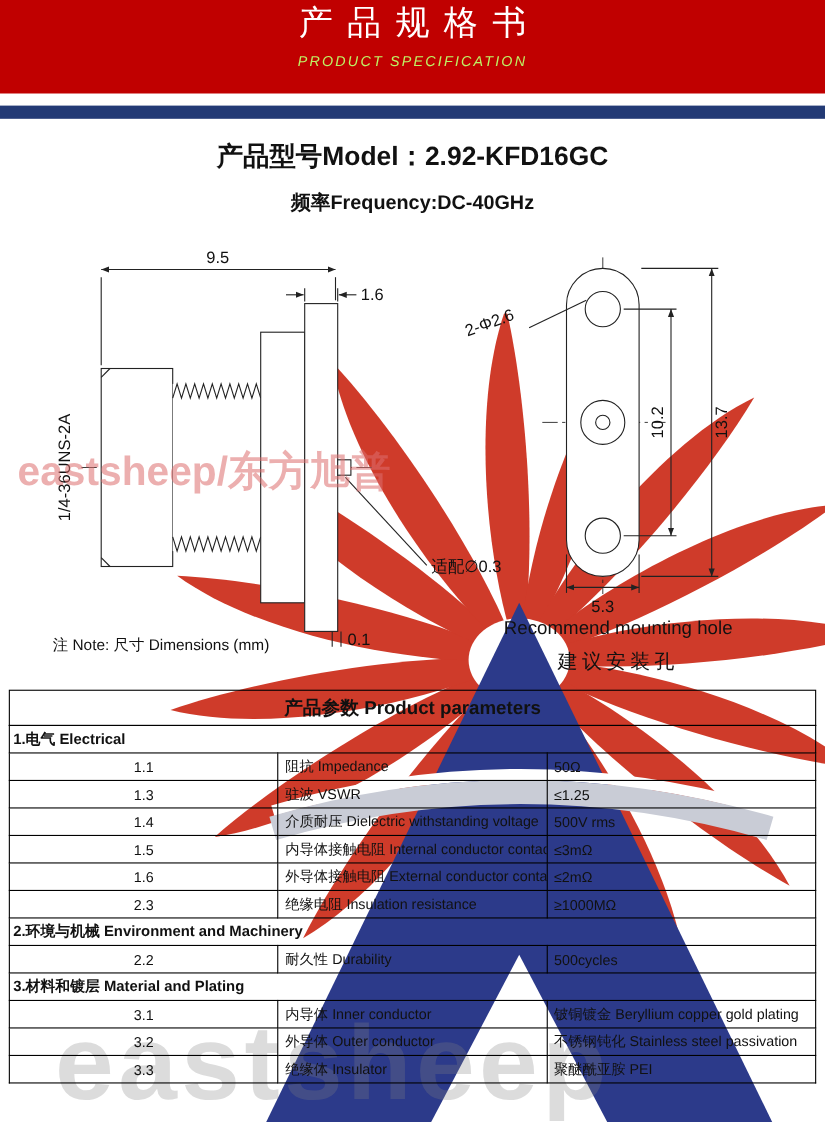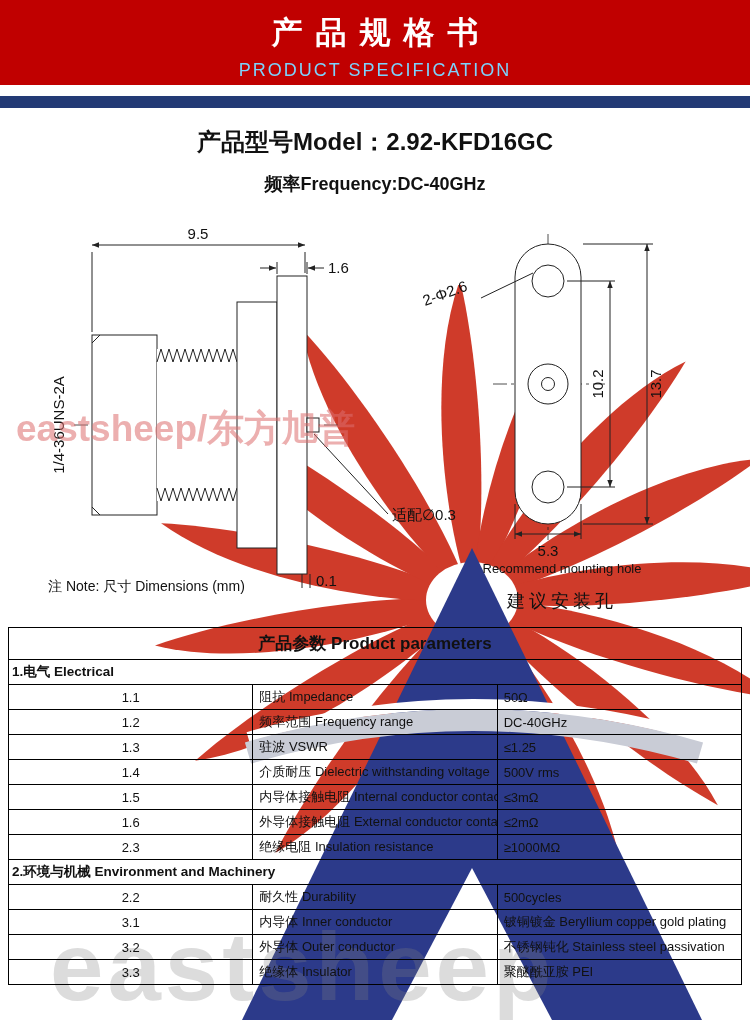--- a/index.html
+++ b/index.html
@@ -2,31 +2,31 @@
 <html><head>
 <meta charset="utf-8">
 <style>
   html,body { margin:0; padding:0; background:#fff; }
   .page { position:relative; width:750px; height:1025px; background:#fff; overflow:hidden;
           font-family:"Liberation Sans","DejaVu Sans",sans-serif; color:#111; }
 
   
   .header { position:absolute; top:0; left:0; width:750px; height:85px; background:#c00000;
             color:#fff; text-align:center; z-index:2; }
-  .header .cn { font-size:31px; font-weight:bold; letter-spacing:13px; text-indent:13px; padding-top:12px; }
-  .header .en { font-size:18px; letter-spacing:2px; margin-top:6px; color:#7dd3fc; }
+  .header .cn { font-size:31px; font-weight:normal; letter-spacing:13px; text-indent:13px; }
+  .header .en { font-size:13px; letter-spacing:2px; margin-top:6px; color:#bef264;font-style:italic; }
   .bluebar { position:absolute; top:96px; left:0; width:750px; height:12px; background:#233a75; z-index:2; }
 
   .model-line { position:absolute; top:126px; left:0; width:100%; text-align:center;
                 font-size:24px; font-weight:bold; z-index:2; }
   .freq-line  { position:absolute; top:172px; left:0; width:100%; text-align:center;
                 font-size:18px; font-weight:bold; z-index:2; }
 
   .note   { position:absolute; left:16px; top:578px; font-size:14px; z-index:2;margin-left:32px; }
-  .cap-en { position:absolute; left:412px; top:561px; width:300px; text-align:center; font-size:13px; z-index:2; }
+  .cap-en { position:absolute; left:412px; top:561px; width:300px; text-align:center; font-size:17px; z-index:2; }
   .cap-cn { position:absolute; left:412px; top:589px; width:300px; text-align:center; font-size:18px;
             letter-spacing:4px; z-index:2; }
 
   
   .logo    { position:absolute; left:0; top:285px; z-index:0; }
   .wm-pink { position:absolute; left:16px; top:404px; font-size:37px; font-weight:bold;
              color:rgba(221,110,110,0.55); white-space:nowrap; z-index:3; }
   .wm-gray { position:absolute; left:50px; top:912px; font-size:96px; font-weight:bold; letter-spacing:4px;
              color:rgba(130,130,130,0.28); white-space:nowrap; z-index:1; }
 
@@ -170,25 +170,20 @@
       <tbody>
           <tr class="section-row">
             <td colspan="3">1.电气 Electrical</td>
           </tr>
           <tr>
             <td class="col-no">1.1</td>
             <td class="col-name">阻抗 Impedance</td>
             <td class="col-value">50Ω</td>
           </tr>
           <tr>
-            <td class="col-no">1.2</td>
-            <td class="col-name">频率范围 Frequency range</td>
-            <td class="col-value">DC-40GHz</td>
-          </tr>
-          <tr>
             <td class="col-no">1.3</td>
             <td class="col-name">驻波 VSWR</td>
             <td class="col-value">≤1.25</td>
           </tr>
           <tr>
             <td class="col-no">1.4</td>
             <td class="col-name">介质耐压 Dielectric withstanding voltage</td>
             <td class="col-value">500V rms</td>
           </tr>
           <tr>
@@ -207,20 +202,23 @@
             <td class="col-value">≥1000MΩ</td>
           </tr>
           <tr class="section-row">
             <td colspan="3">2.环境与机械 Environment and Machinery</td>
           </tr>
           <tr>
             <td class="col-no">2.2</td>
             <td class="col-name">耐久性 Durability</td>
             <td class="col-value">500cycles</td>
           </tr>
+          <tr class="section-row">
+            <td colspan="3">3.材料和镀层 Material and Plating</td>
+          </tr>
           <tr>
             <td class="col-no">3.1</td>
             <td class="col-name">内导体 Inner conductor</td>
             <td class="col-value">铍铜镀金 Beryllium copper gold plating</td>
           </tr>
           <tr>
             <td class="col-no">3.2</td>
             <td class="col-name">外导体 Outer conductor</td>
             <td class="col-value">不锈钢钝化 Stainless steel passivation</td>
           </tr>

